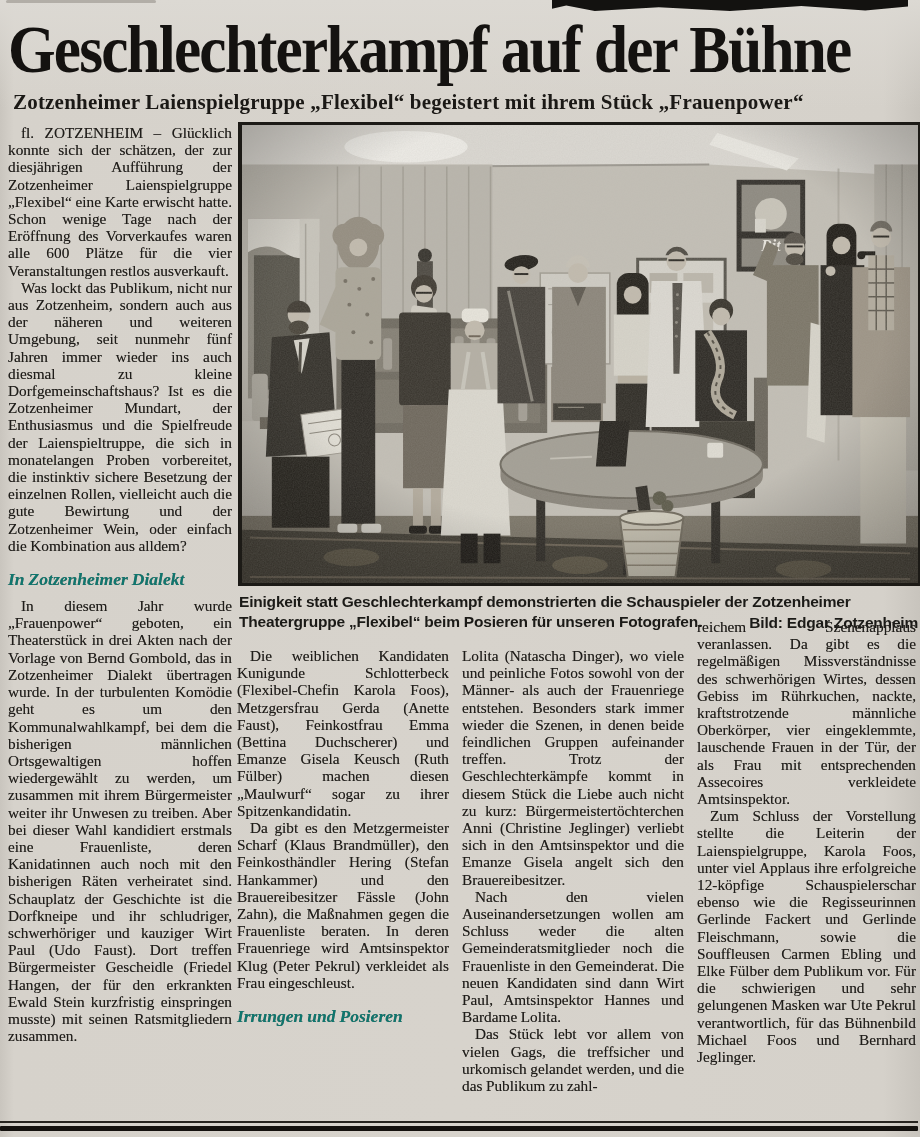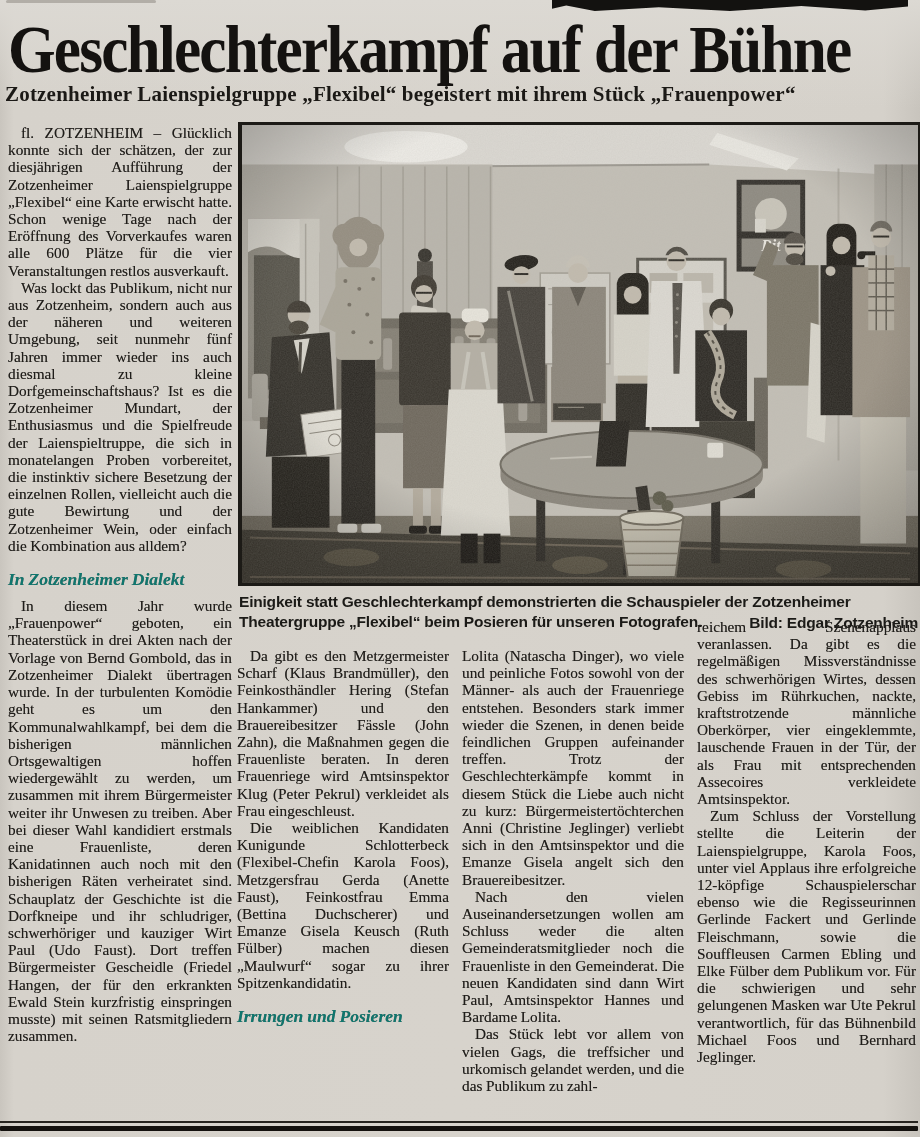--- a/index.html
+++ b/index.html
@@ -17,21 +17,21 @@
   .art-top-left{position:absolute;left:6px;top:0;width:150px;height:3px;background:#8f8b83;opacity:.55;border-radius:2px;}
   .art-right-streak{position:absolute;right:0;top:212px;width:7px;height:372px;border-radius:4px;
     background:linear-gradient(180deg,rgba(20,18,15,0),#141210 10%,#141210 82%,rgba(20,18,15,0));}
   .art-right-blob{position:absolute;right:2px;top:282px;width:9px;height:62px;background:#0f0d0b;border-radius:5px;}
   .rule-thin{position:absolute;left:0;top:1121px;width:918px;height:2px;background:#27241f;}
   .rule-thick{position:absolute;left:0;top:1126px;width:918px;height:5px;background:#14110e;border-radius:1px;}
   
   .headline{position:absolute;left:8px;top:10px;margin:0;white-space:nowrap;
     font-size:68px;font-weight:700;letter-spacing:-2px;color:#141210;
     transform:scaleX(.9);transform-origin:0 50%;}
-  .subheadline{position:absolute;left:5px;top:82px;margin:0;white-space:nowrap;
+  .subheadline{position:absolute;left:5px;top:82px;margin:8px;white-space:nowrap;
     font-size:21px;font-weight:700;letter-spacing:.2px;color:#1b1916;}
   
   .col{position:absolute;text-align:justify;font-size:15.3px;line-height:17.2px;
     hyphens:auto;-webkit-hyphens:auto;word-spacing:-.3px;
     text-shadow:0 0 .4px rgba(36,33,28,.55);}
   .col p{margin:0;text-indent:13px;}
   .col p.cont{text-indent:0;}
   .col h3{margin:15px 0 8px 0;font-size:17.5px;line-height:20px;font-style:italic;font-weight:700;color:#0f766e;}
   .col1{left:8px;top:124px;width:224px;}
   .col2{left:237px;top:647px;width:212px;}
@@ -330,22 +330,22 @@
       <rect x="0" y="0" width="680" height="464" filter="url(#grain)" opacity=".55"></rect>
     </svg>
   </figure>
 
   <div class="caption">
     <span>Einigkeit statt Geschlechterkampf demonstrierten die Schauspieler der Zotzenheimer Theatergruppe „Flexibel“ beim Posieren für unseren Fotografen.</span>
     <span class="credit">Bild: Edgar Zotzenheim</span>
   </div>
 
   <section class="col col2">
+    <p>Die weiblichen Kandidaten Kunigunde Schlotterbeck (Flexibel-Chefin Karola Foos), Metzgersfrau Gerda (Anette Faust), Feinkostfrau Emma (Bettina Duchscherer) und Emanze Gisela Keusch (Ruth Fülber) machen diesen „Maulwurf“ sogar zu ihrer Spitzenkandidatin.</p>
     <p>Da gibt es den Metzgermeister Scharf (Klaus Brandmüller), den Feinkosthändler Hering (Stefan Hankammer) und den Brauereibesitzer Fässle (John Zahn), die Maßnahmen gegen die Frauenliste beraten. In deren Frauenriege wird Amtsinspektor Klug (Peter Pekrul) verkleidet als Frau eingeschleust.</p>
-    <p>Die weiblichen Kandidaten Kunigunde Schlotterbeck (Flexibel-Chefin Karola Foos), Metzgersfrau Gerda (Anette Faust), Feinkostfrau Emma (Bettina Duchscherer) und Emanze Gisela Keusch (Ruth Fülber) machen diesen „Maulwurf“ sogar zu ihrer Spitzenkandidatin.</p>
     <h3>Irrungen und Posieren</h3>
   </section>
 
   <section class="col col3">
     <p class="cont">Lolita (Natascha Dinger), wo viele und peinliche Fotos sowohl von der Männer- als auch der Frauenriege entstehen. Besonders stark immer wieder die Szenen, in denen beide feindlichen Gruppen aufeinander treffen. Trotz der Geschlechterkämpfe kommt in diesem Stück die Liebe auch nicht zu kurz: Bürgermeistertöchterchen Anni (Christine Jeglinger) verliebt sich in den Amtsinspektor und die Emanze Gisela angelt sich den Brauereibesitzer.</p>
     <p>Nach den vielen Auseinandersetzungen wollen am Schluss weder die alten Gemeinderatsmitglieder noch die Frauenliste in den Gemeinderat. Die neuen Kandidaten sind dann Wirt Paul, Amtsinspektor Hannes und Bardame Lolita.</p>
     <p>Das Stück lebt vor allem von vielen Gags, die treffsicher und urkomisch gelandet werden, und die das Publikum zu zahl-</p>
   </section>
 
   <section class="col col4">

